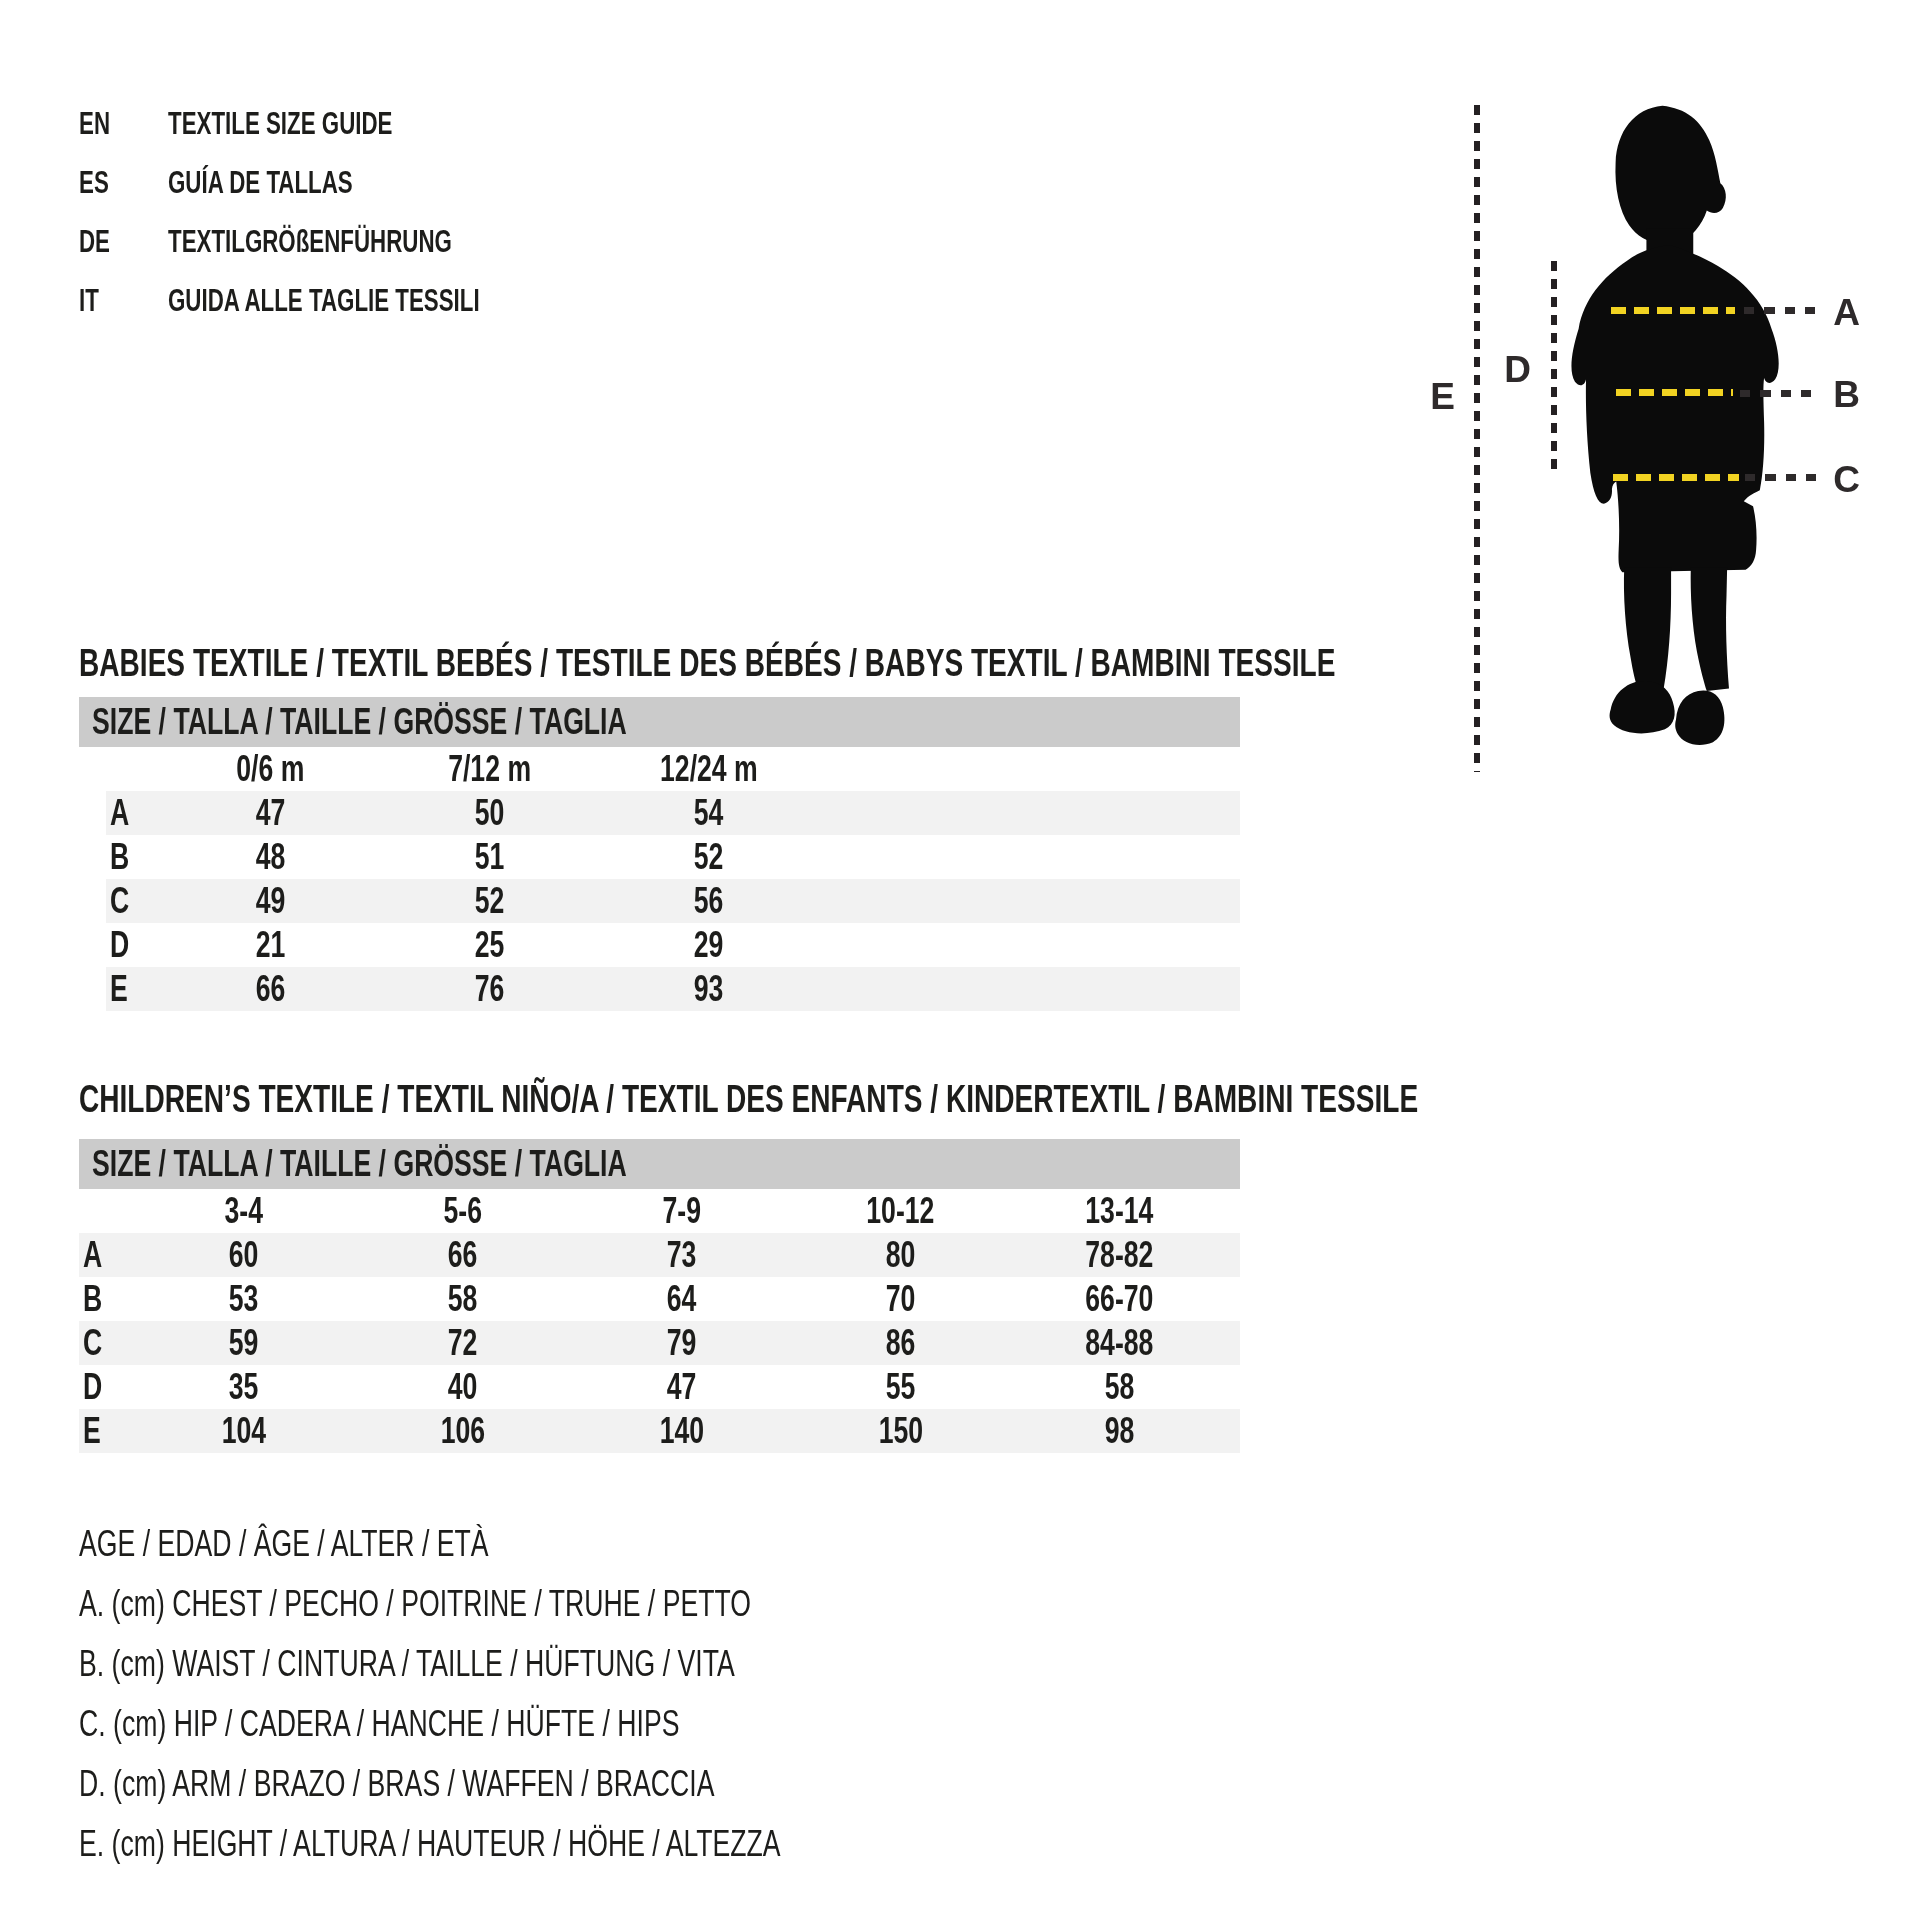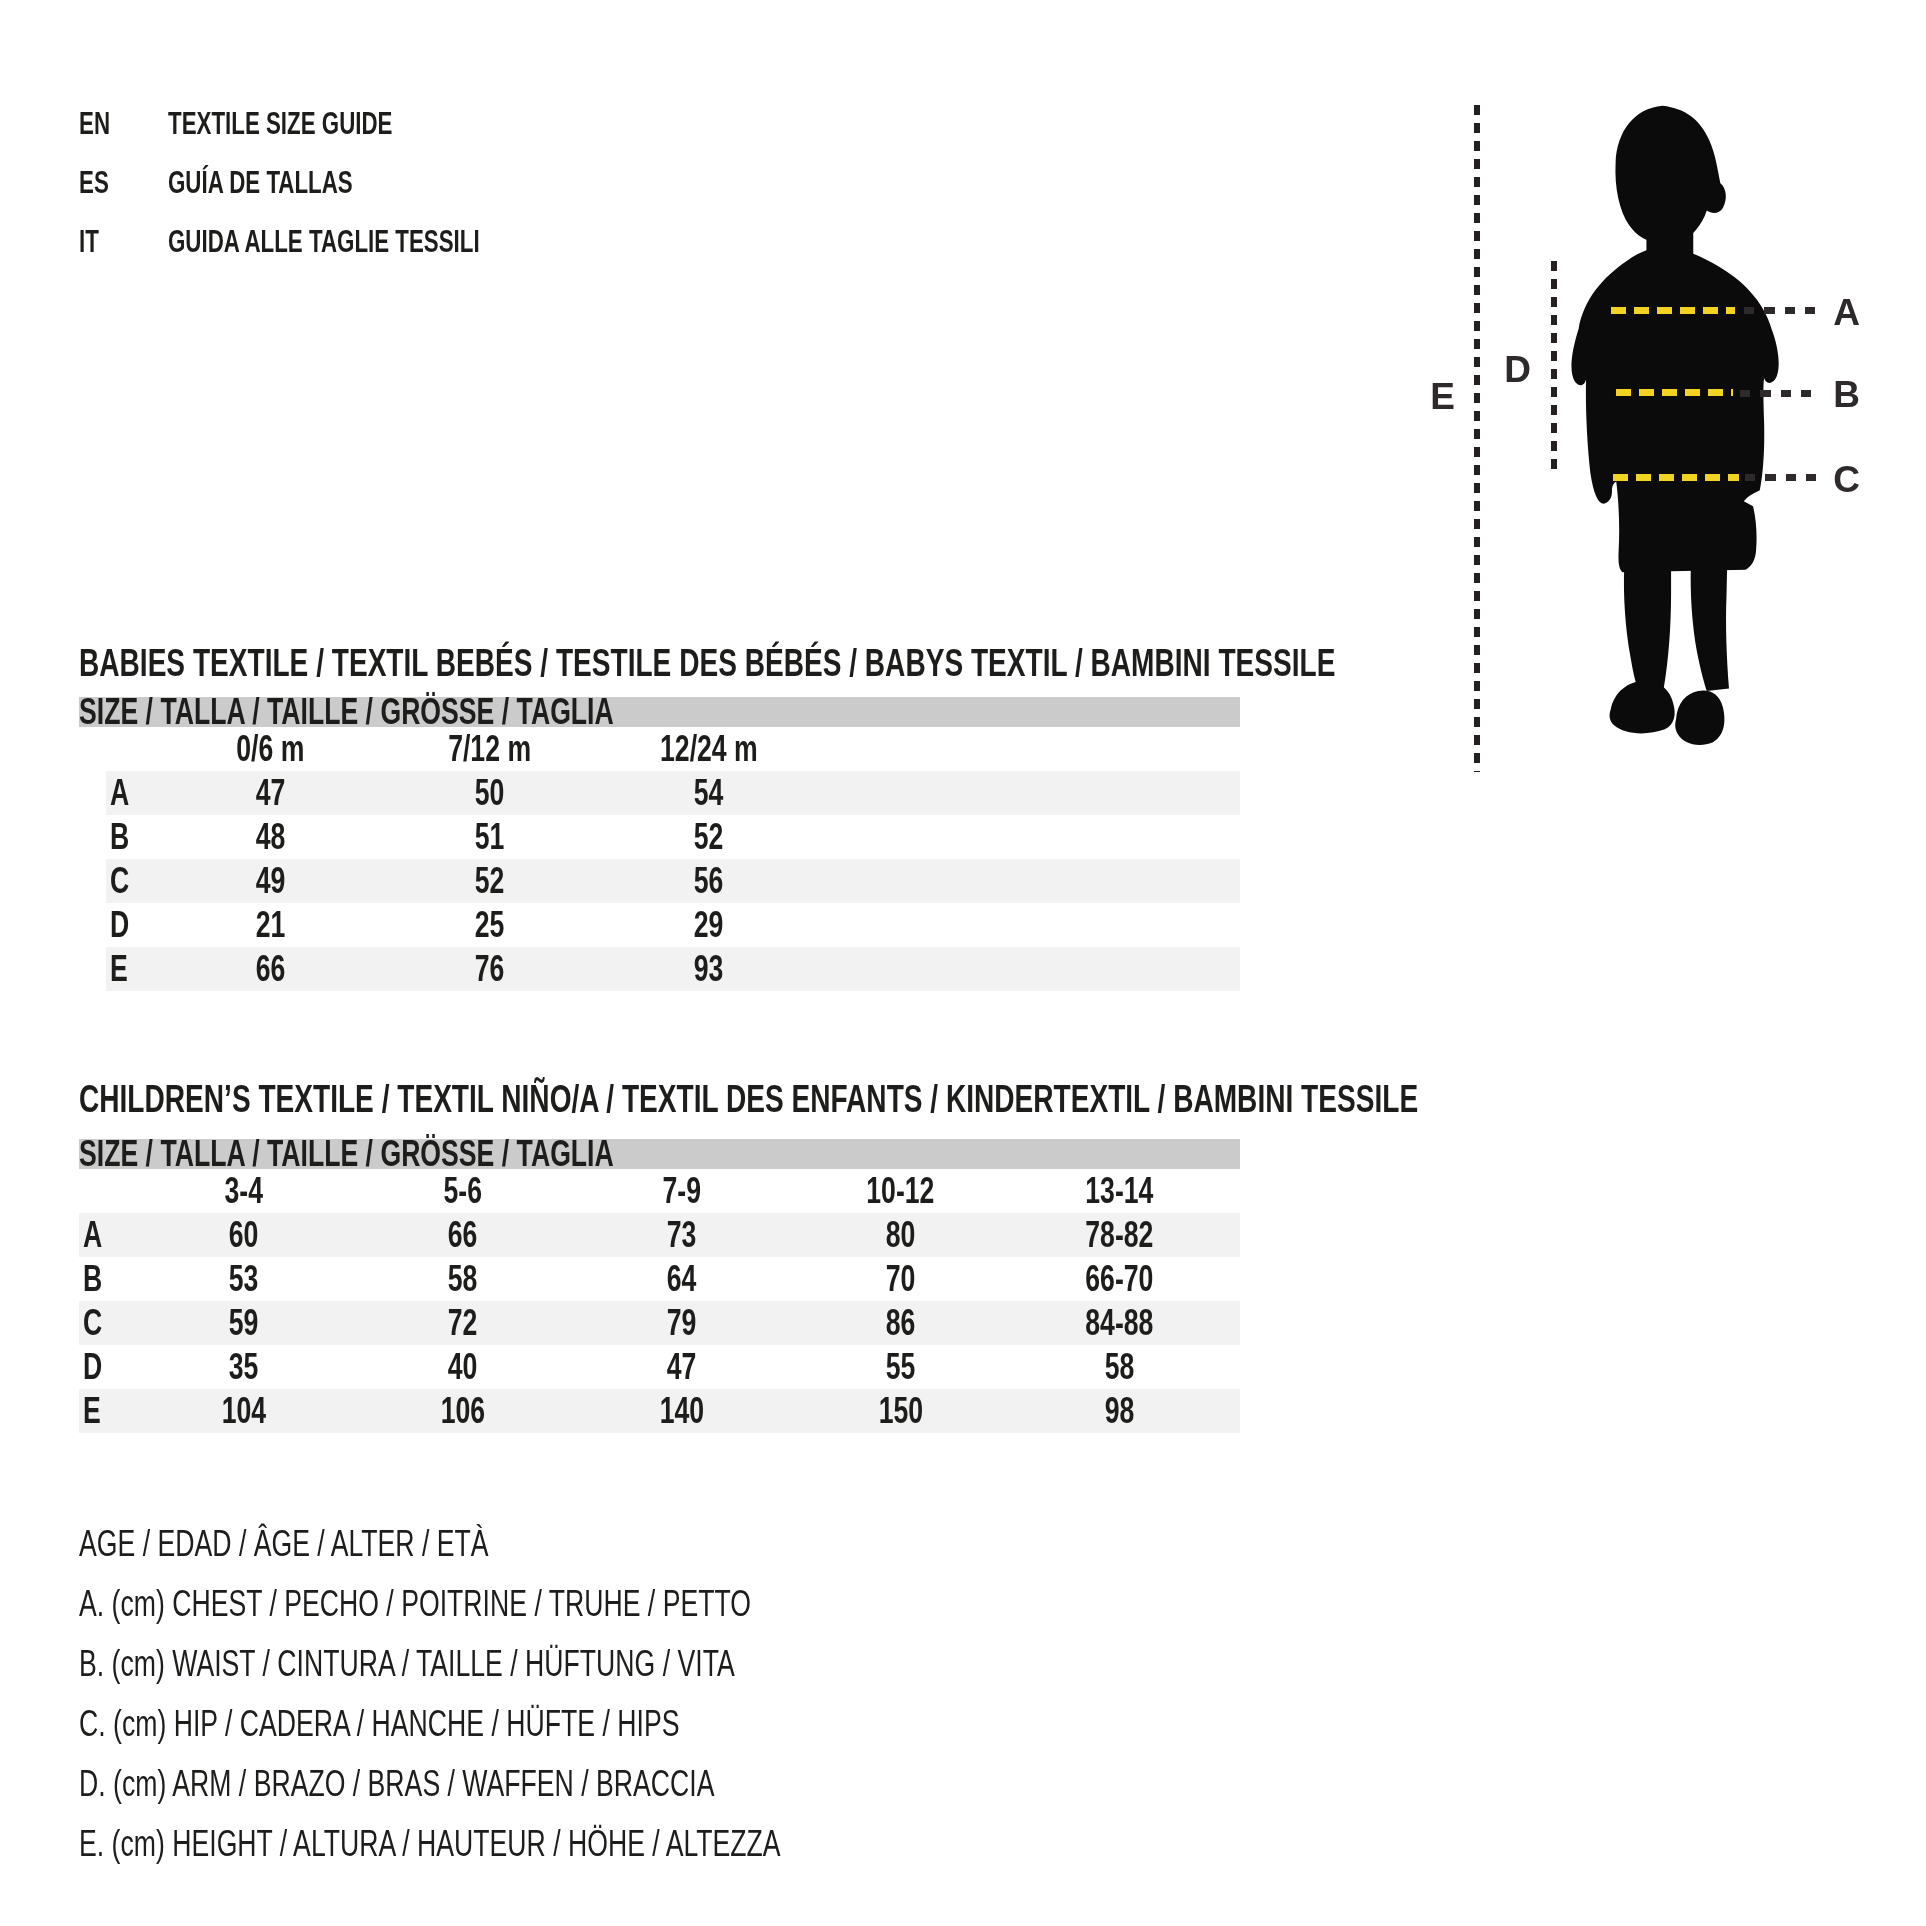--- a/index.html
+++ b/index.html
@@ -19,22 +19,22 @@
   
   .sec-heading{position:absolute;left:79px;height:43px;display:flex;align-items:center;
     font-size:39px;font-weight:700;}
   .heading-babies{top:641px;}
   .heading-children{top:1077px;}
 
   
   .tbl{position:absolute;left:79px;width:1161px;}
   .tbl-babies{top:697px;}
   .tbl-children{top:1139px;}
-  .tbl-head{height:30px;background:#cbcbcb;display:flex;align-items:center;
-    padding-left:0;font-size:37px;font-weight:700;box-sizing:border-box;}
+  .tbl-head{height:50px;background:#cbcbcb;display:flex;align-items:center;
+    padding-left:13px;font-size:37px;font-weight:700;box-sizing:border-box;}
   .tbl-cols,.tbl-row{display:grid;grid-template-columns:55px repeat(5,219px) 1fr;
     height:44px;align-items:center;font-size:37px;font-weight:700;}
   .tbl-babies .tbl-cols,.tbl-babies .tbl-row{grid-template-columns:55px repeat(3,219px) 1fr;margin-left:27px;}
   .cell{text-align:center;}
   .rowlabel{text-align:left;padding-left:3.7px;}
   .striped{background:#f2f2f2;}
 
   
   .legend{position:absolute;left:79px;top:1514px;}
   .legend-row{height:60px;display:flex;align-items:center;font-size:37px;font-weight:400;}
@@ -59,20 +59,24 @@
   <div class="languages">
     <div class="lang-row">
       <span class="lang-code"><span class="cnd">EN</span></span>
       <span class="cnd">TEXTILE SIZE GUIDE</span>
     </div>
     <div class="lang-row">
       <span class="lang-code"><span class="cnd">ES</span></span>
       <span class="cnd">GUÍA DE TALLAS</span>
     </div>
     <div class="lang-row">
+      <span class="lang-code"><span class="cnd">DE</span></span>
+      <span class="cnd">TEXTILGRÖßENFÜHRUNG</span>
+    </div>
+    <div class="lang-row">
       <span class="lang-code"><span class="cnd">IT</span></span>
       <span class="cnd">GUIDA ALLE TAGLIE TESSILI</span>
     </div>
   </div>
 
   <div class="vline vline-e"></div>
   <div class="vline vline-d"></div>
   <div class="mlabel" style="left:1421px;top:377px;">E</div>
   <div class="mlabel" style="left:1496px;top:350px;">D</div>
 

